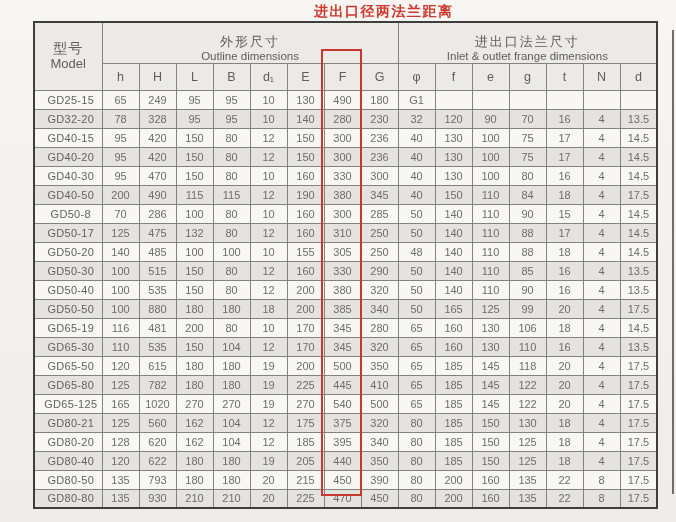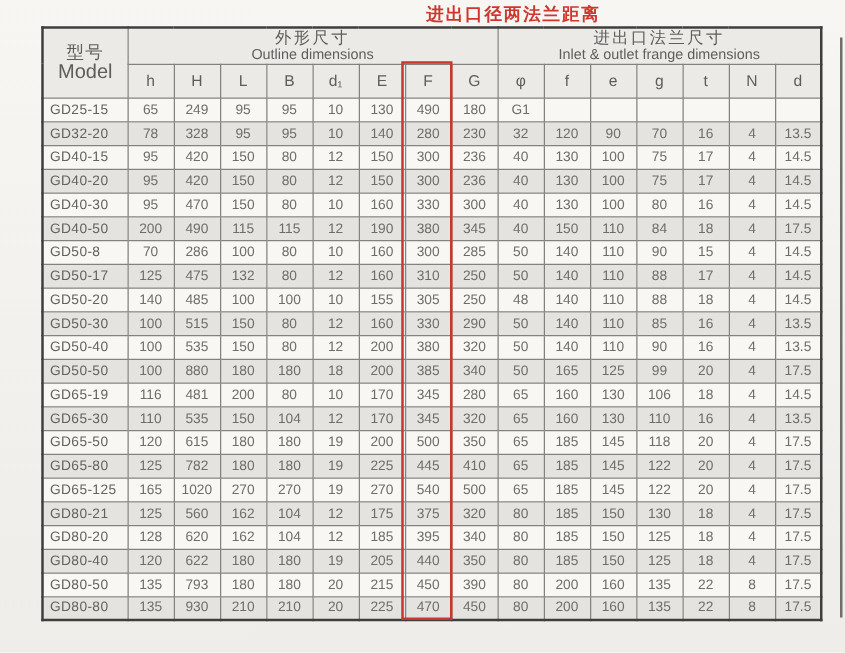--- a/index.html
+++ b/index.html
@@ -12,41 +12,41 @@
   }
   table.dim-table {
     position:absolute; left:33px; top:21px; width:623px;
     border-collapse:collapse; table-layout:fixed;
     background:#f8f7f4;
     border:2px solid #3e3e3c;
   }
   .dim-table th, .dim-table td { border:1px solid #82827f; overflow:hidden; white-space:nowrap; }
   .dim-table thead th { background:#ebeae6; font-weight:normal; color:#5d5d5b; text-align:center; vertical-align:middle; }
   .group-row th { height:29px; }
-  .group-zh { font-size:13px; letter-spacing:2px; line-height:1.15; }
+  .group-zh { font-size:13px; letter-spacing:2px; line-height:1.15;margin-top:12px; }
   .group-en { font-size:11.5px; line-height:1.1;text-align:center; }
   .model-zh { font-size:14px; letter-spacing:1px; line-height:1.2; }
-  .model-en { font-size:16px; line-height:1.15; }
+  .model-en { font-size:13px; line-height:1.15; }
   .sub-row th { height:27px; font-size:12.5px; color:#5d5d5b; }
   .dim-table tbody td {
     height:19px; font-size:11px; color:#6d6d6a; text-align:center; vertical-align:middle;
   }
   .dim-table tbody td.model-cell {
-    text-align:left; padding-left:5px; color:#62625f; letter-spacing:0.3px;
+    text-align:center; padding-left:5px; color:#62625f; letter-spacing:0.3px;
   }
   .dim-table tbody tr:nth-child(even) td { background:#e4e3df; }
   .f-highlight {
     position:absolute; left:321px; top:49px; width:41px; height:447px;
     border:2px solid #c8372e; pointer-events:none;
   }
   .annotation {
     position:absolute; left:314px; top:3px;
     font-size:14px; font-weight:bold; color:#ce372d;
     letter-spacing:1.5px;
-    border-bottom:2px solid #ce372d; padding-bottom:1px;margin-left:27px;
+    border-bottom:2px solid #ce372d; padding-bottom:1px;
   }
   .arrow-svg { position:absolute; left:342px; top:24px; pointer-events:none; }
   .edge-line {
     position:absolute; left:672px; top:30px; width:2px; height:464px;
     background:#6e6e6b;
   }
 </style>
 </head>
 <body>
 

